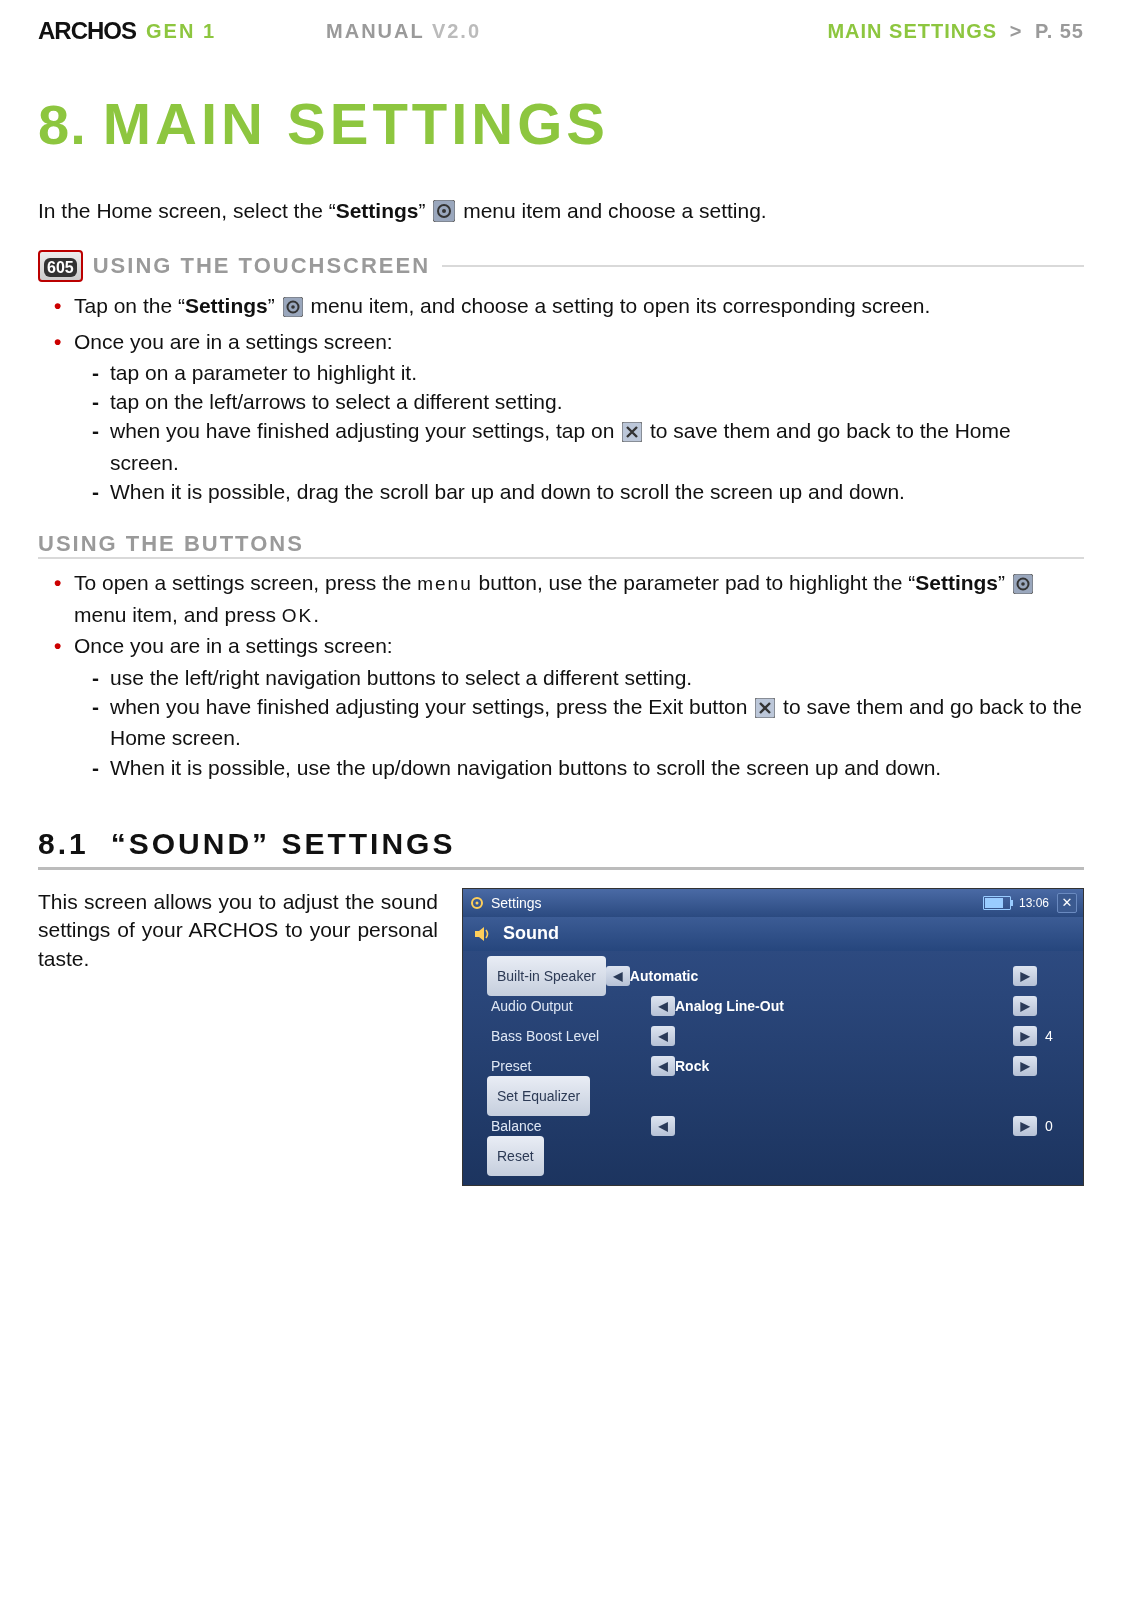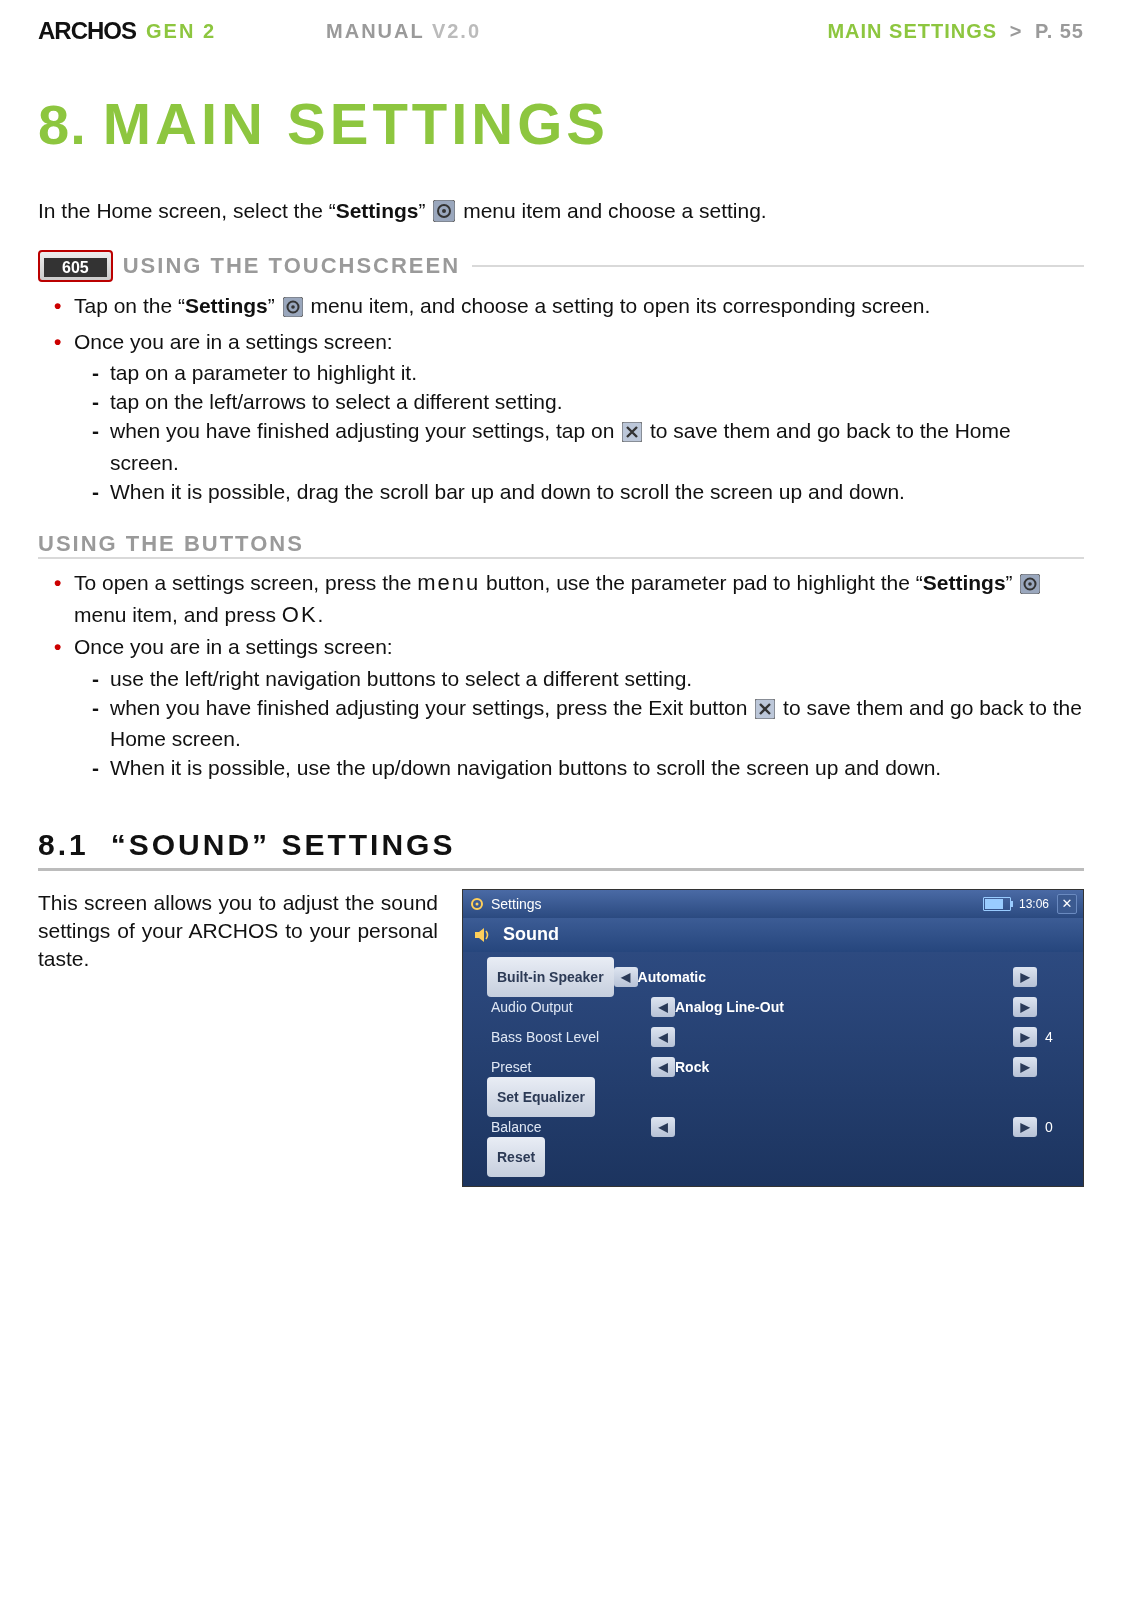--- a/index.html
+++ b/index.html
@@ -10,65 +10,65 @@
   .manual{color:#9a9a9a;font-size:20px;margin-left:110px;letter-spacing:2px}
   .manual-ver{color:#bbb}
   .crumbs{margin-left:auto;color:#8dc63f;font-size:20px;letter-spacing:1px}
   .gt{color:#9a9a9a;margin:0 6px}
   .pg{color:#9a9a9a}
   .h1{color:#8dc63f;font-family:"Arial Black","Eurostile",sans-serif;font-weight:900;letter-spacing:4px;font-size:58px;margin:40px 0 40px 0;display:flex;align-items:baseline;text-transform:uppercase}
   .h1 .num{font-size:56px;letter-spacing:1px;margin-right:16px}
   p{margin:8px 0;line-height:1.3}
   .sect{display:flex;align-items:center;margin:22px 0 10px 0}
   .sect .badge{border:2px solid #b00;border-radius:4px;padding:2px 4px;margin-right:10px;background:linear-gradient(#eee,#ccc)}
-  .sect .badge .inner{background:#333;color:#fff;font-weight:900;font-size:16px;padding:1px 18px;border-radius:0;font-family:Arial;letter-spacing:0}
+  .sect .badge .inner{background:#333;color:#fff;font-weight:900;font-size:16px;padding:1px 3px;border-radius:6px;font-family:Arial;letter-spacing:0}
   .sect .label{color:#9a9a9a;font-family:"Arial Black",sans-serif;font-size:22px;letter-spacing:2px;font-weight:900}
   .sect .rule{flex:1;height:2px;background:#d9d9d9;margin-left:12px}
   .sect2{color:#9a9a9a;font-family:"Arial Black",sans-serif;font-size:22px;letter-spacing:2px;font-weight:900;border-bottom:2px solid #d9d9d9;padding-bottom:0;margin:26px 0 10px 0}
   ul.b{list-style:none;padding:0;margin:6px 0 6px 16px}
   ul.b>li{position:relative;padding-left:20px;margin:4px 0;line-height:1.3}
   ul.b>li:before{content:"•";position:absolute;left:0;top:0;color:#c00;font-weight:700}
   ul.d{list-style:none;padding:0;margin:4px 0 4px 18px}
   ul.d>li{position:relative;padding-left:18px;margin:2px 0;line-height:1.3}
   ul.d>li:before{content:"-";position:absolute;left:0;top:0;color:#111;font-weight:700}
   .kw{font-weight:700}
-  .stylized{font-family:"Arial Black","Eurostile",sans-serif;letter-spacing:2px;font-size:22px}
+  .stylized{font-family:"Arial Black","Eurostile",sans-serif;letter-spacing:2px;font-size:19px}
   .icon-inline{display:inline-block;vertical-align:-4px;margin:0 2px}
   .h2{font-family:"Arial Black","Eurostile",sans-serif;font-weight:900;font-size:30px;letter-spacing:3px;margin:46px 0 0 0;border-bottom:3px solid #bcbcbc;padding-bottom:6px;text-transform:uppercase}
   .h2 .num{margin-right:22px}
   .columns{display:flex;gap:24px;margin-top:18px;align-items:flex-start}
   .col-text{flex:0 0 400px;text-align:justify;line-height:1.35}
   .shot{flex:1;border:1px solid #333}
   .shot-bar{background:linear-gradient(#4a6aa5,#2b4a80);color:#fff;display:flex;align-items:center;height:28px;font-size:14px;padding:0 6px}
   .shot-bar .sb-gear{display:inline-flex;margin-right:6px}
   .shot-bar .spacer{flex:1}
   .shot-bar .batt{display:inline-block;width:26px;height:12px;border:1px solid #9cf;border-radius:1px;margin-right:8px;position:relative}
   .shot-bar .batt:after{content:"";position:absolute;right:-3px;top:3px;width:2px;height:6px;background:#9cf}
   .shot-bar .batt .fill{position:absolute;left:1px;top:1px;bottom:1px;width:70%;background:#9cf}
   .shot-bar .time{font-size:12px;margin-right:8px}
   .shot-bar .xclose{border:1px solid #6a8ac0;width:18px;height:18px;display:inline-flex;align-items:center;justify-content:center;font-size:13px;border-radius:2px;background:#3b5a90}
   .shot-title{background:linear-gradient(#3c5c95,#26467d);color:#fff;height:34px;display:flex;align-items:center;padding:0 10px;font-weight:700;font-size:18px}
   .shot-title .spk{margin-right:10px;display:inline-flex}
   .shot-body{background:linear-gradient(#2d4a80,#1c345f);padding:10px 10px 14px 28px}
   .row{display:flex;align-items:center;height:30px;color:#dfe7f4;font-size:14px}
   .row .lbl{flex:0 0 160px;display:flex;align-items:center}
-  .row .lbl.pill{background:linear-gradient(#e9edf5,#c5cedd);color:#2c3a55;border-radius:4px;padding:12px 10px;flex:0 0 auto;font-weight:700;margin-left:-4px}
+  .row .lbl.pill{background:linear-gradient(#e9edf5,#c5cedd);color:#2c3a55;border-radius:4px;padding:12px 10px;flex:0 0 auto;font-weight:400;margin-left:-4px}
   .row .ctrl{flex:1;display:flex;align-items:center;justify-content:center;position:relative}
   .arrow{width:24px;height:20px;background:linear-gradient(#dde4f0,#b7c2d6);border-radius:3px;display:inline-flex;align-items:center;justify-content:center;color:#2a3a58;font-size:12px;font-weight:900}
   .ctrl .val{flex:1;text-align:left;color:#fff;font-weight:700;font-size:14px}
   .row .extra{width:28px;text-align:left;color:#fff;font-size:14px;padding-left:8px}
 </style>
 </head>
 <body>
 
 <div class="page">
 
   <div class="topbar">
     <span class="brand">ARCHOS</span>
-    <span class="gen5">GEN 2</span>
+    <span class="gen5">GEN 1</span>
     <span class="manual">
       <span>MANUAL</span>
       <span class="manual-ver">V2.0</span>
     </span>
     <span class="crumbs">
       <span>MAIN SETTINGS</span>
       <span class="gt">&gt;</span>
       <span class="pg">P. 55</span>
     </span>
   </div>

